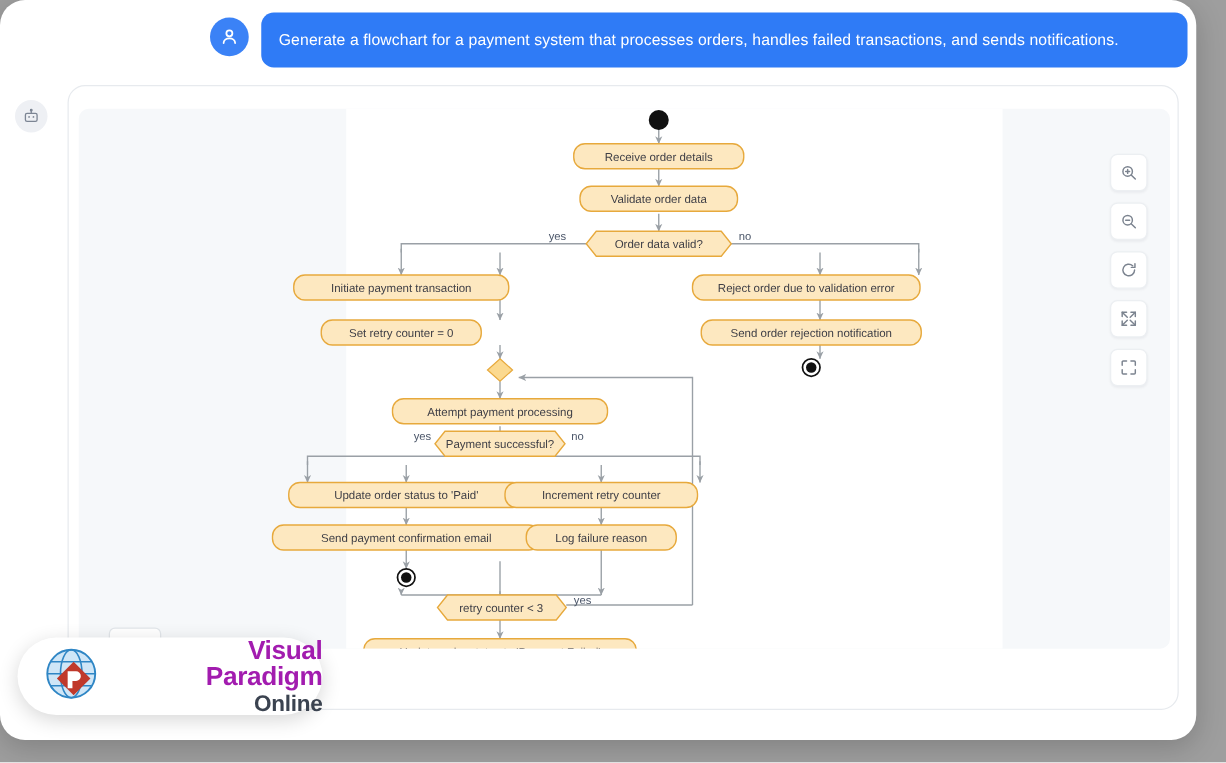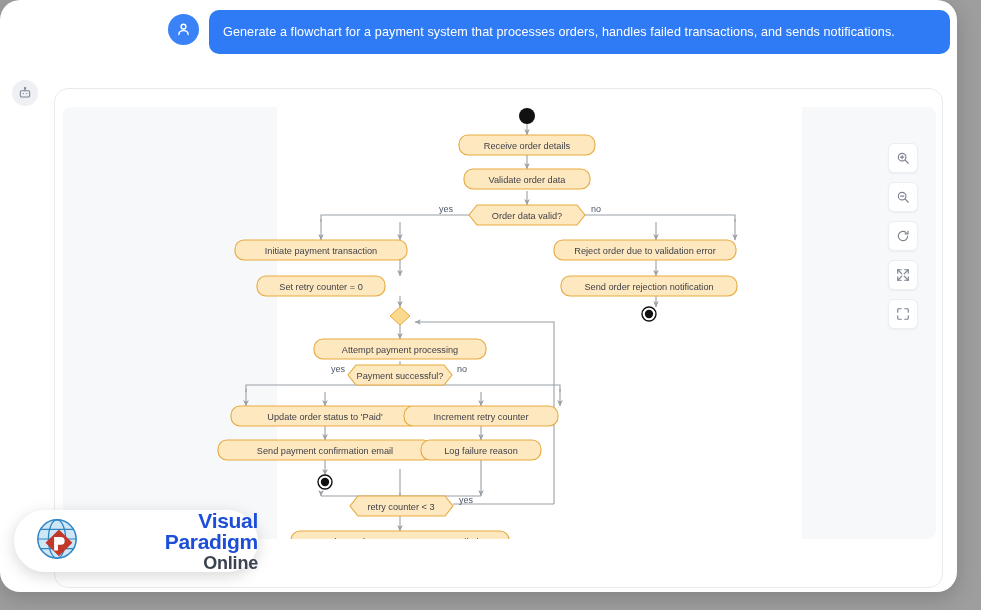--- a/index.html
+++ b/index.html
@@ -43,21 +43,21 @@
   
   .bot-icon{
     position:absolute;left:12px;top:80px;width:26px;height:26px;border-radius:50%;
     background:#eef0f4;display:flex;align-items:center;justify-content:center;
   }
 
   
   .panel{
     position:absolute;left:54px;top:68px;width:889px;height:500px;
     background:#ffffff;border:1px solid #e7eaee;border-radius:14px;
-    box-sizing:border-box;overflow:hidden;margin-top:20px;
+    box-sizing:border-box;overflow:hidden;
   }
   .canvas{
     position:absolute;left:8px;top:18px;width:873px;height:432px;
     background:#f6f8fa;border-radius:8px;overflow:hidden;
   }
   .page-white{
     position:absolute;left:214px;top:0;width:525px;height:432px;
     background:#ffffff;
   }
   .diagram-svg{position:absolute;left:0;top:0;}
@@ -81,21 +81,21 @@
   .tbtn svg{display:block;}
 
   
   .vp-pill{
     position:absolute;left:14px;top:510px;width:244px;height:62px;
     background:#ffffff;border-radius:31px;
     box-shadow:0 4px 16px rgba(0,0,0,.16);
     display:flex;align-items:center;padding-left:20px;box-sizing:border-box;gap:11px;
   }
   .vp-text{display:flex;flex-direction:column;line-height:1;}
-  .vp-l1{font-size:21px;font-weight:bold;color:#1d4ed8;letter-spacing:-.3px;margin-left:28px;}
+  .vp-l1{font-size:21px;font-weight:bold;color:#a21caf;letter-spacing:-.3px;margin-left:28px;}
   .vp-l2{font-size:18px;color:#3b4350;letter-spacing:-.2px;margin-top:2px;font-weight:bold;}
 
   
   .fc-label{font-family:"Liberation Sans",sans-serif;font-size:9.2px;fill:#3f3f46;}
   .fc-edge-label{font-family:"Liberation Sans",sans-serif;font-size:9px;fill:#4a5568;}
 </style>
 </head>
 <body>
 
 <div class="root">

